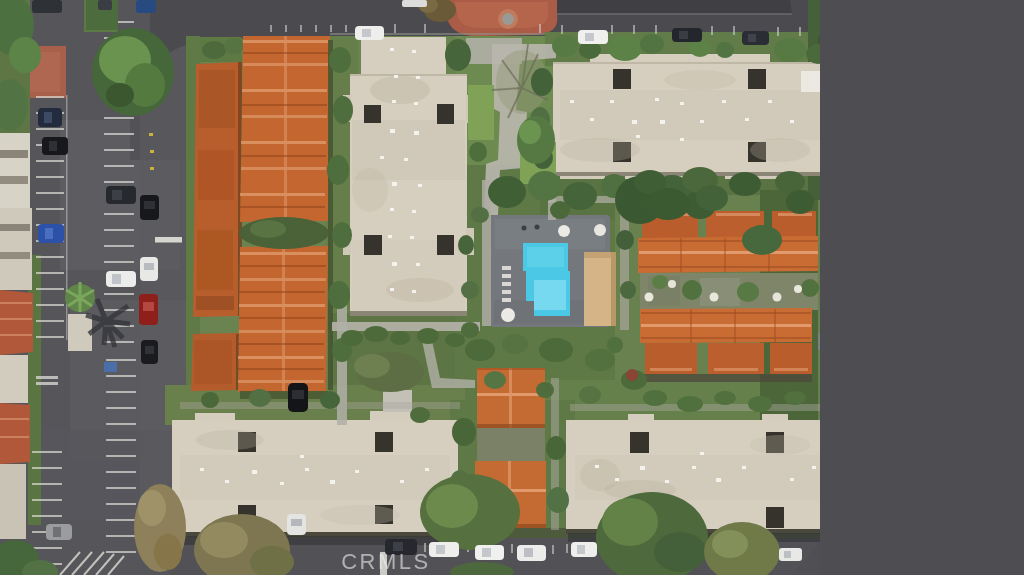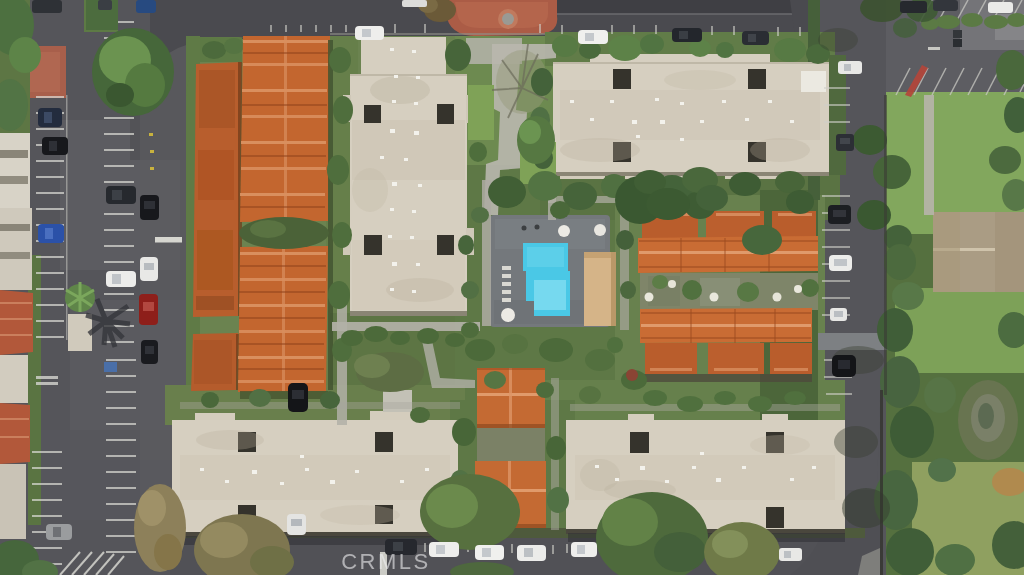--- a/index.html
+++ b/index.html
@@ -1,16 +1,16 @@
 <!DOCTYPE html>
 <html><head>
 <meta charset="utf-8">
 <style>
   html,body{margin:0;padding:0;background:#4e4e52;}
-  #stage{position:relative;width:1024px;height:575px;overflow:hidden;font-family:"Liberation Sans",sans-serif;}
+  #stage{position:relative;width:820px;height:575px;overflow:hidden;font-family:"Liberation Sans",sans-serif;}
   svg{display:block;}
 </style>
 </head>
 <body>
 <div id="stage">
 <svg width="1024" height="575" viewBox="0 0 1024 575">
 
 <g id="roads">
 
 <rect x="0" y="0" width="1024" height="575" fill="#6b8350"></rect>

